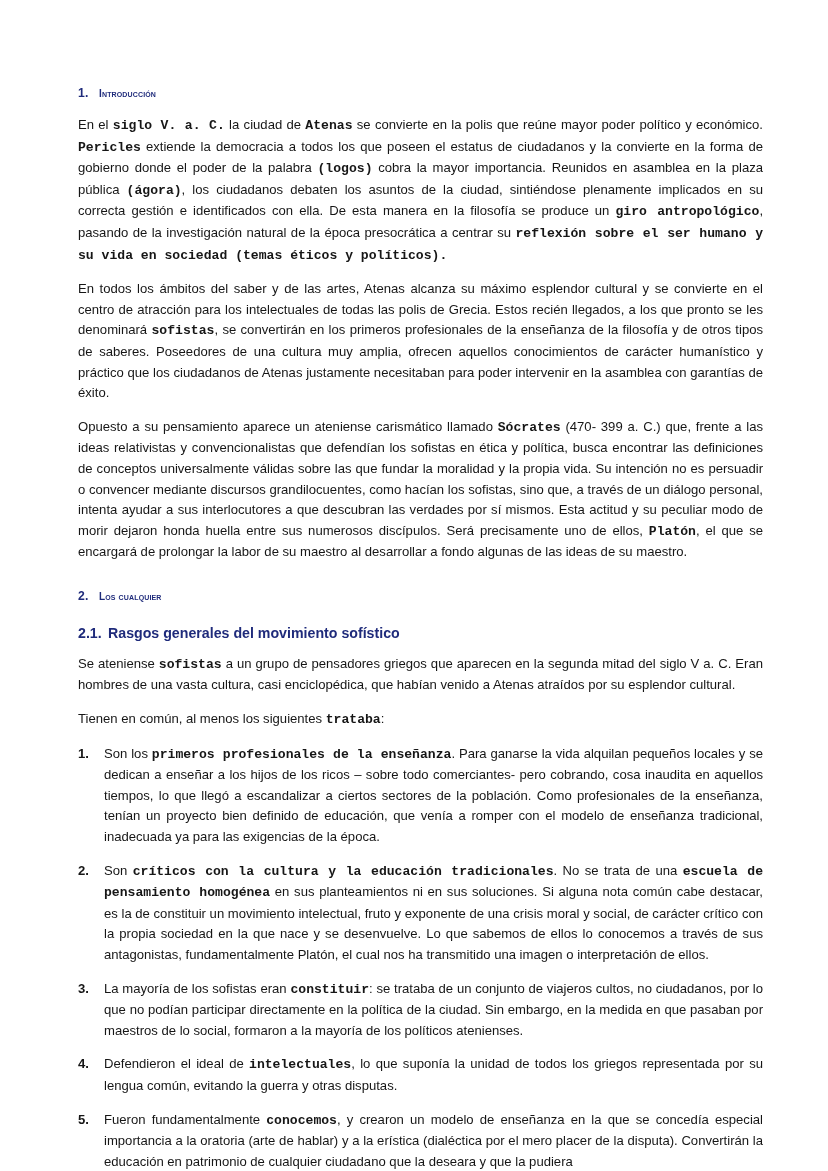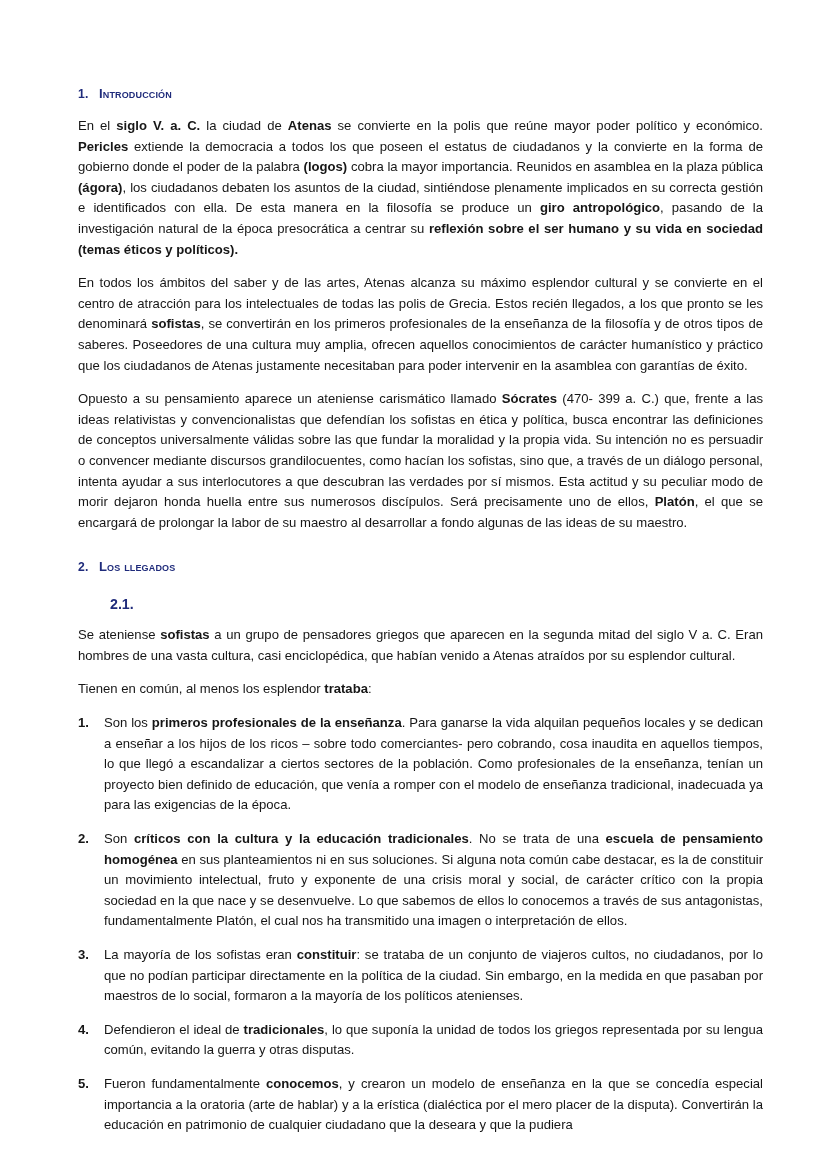--- a/index.html
+++ b/index.html
@@ -35,51 +35,50 @@
     margin: 0 0 15px 0;
     display: flex;
     align-items: baseline;
   }
   .h-smallcaps .num {
     min-width: 21px;
     display: inline-block;
   }
   .h-smallcaps .txt {
     font-variant: small-caps;
-    font-size: 13px;
+    font-size: 10px;
   }
 
   .h-sub {
     color: #1f2b7b;
     font-weight: bold;
     font-size: 14.2px;
     margin: 0 0 13px 0;
     display: flex;
     align-items: baseline;
   }
   .h-sub .num {
     min-width: 30px;
     display: inline-block;
-    margin-left: 32px;
   }
 
   .sec-gap-top { margin-top: 26px; }
   .sub-gap-top { margin-top: 22px; }
 
   
   p.body {
     margin: 0 0 13px 0;
     font-size: 13.1px;
     line-height: 20.6px;
     text-align: justify;
     text-justify: inter-word;
     color: #161616;
   }
   p.body:last-child { margin-bottom: 0; }
-  b, strong { font-weight: bold; }
+  b, strong { font-weight: bold; font-family: Liberation Mono, monospace; }
 
   
   ol.rasgos {
     list-style: none;
     margin: 0;
     padding: 0;
   }
   ol.rasgos > li {
     position: relative;
     padding-left: 26px;
@@ -111,43 +110,44 @@
     </h2>
 
     <p class="body"><span>En el </span><b>siglo V. a. C.</b><span> la ciudad de </span><b>Atenas</b><span> se convierte en la polis que reúne mayor poder político y económico. </span><b>Pericles</b><span> extiende la democracia a todos los que poseen el estatus de ciudadanos y la convierte en la forma de gobierno donde el poder de la palabra </span><b>(logos)</b><span> cobra la mayor importancia. Reunidos en asamblea en la plaza pública </span><b>(ágora)</b><span>, los ciudadanos debaten los asuntos de la ciudad, sintiéndose plenamente implicados en su correcta gestión e identificados con ella. De esta manera en la filosofía se produce un </span><b>giro antropológico</b><span>, pasando de la investigación natural de la época presocrática a centrar su </span><b>reflexión sobre el ser humano y su vida en sociedad (temas éticos y políticos).</b></p>
 
     <p class="body"><span>En todos los ámbitos del saber y de las artes, Atenas alcanza su máximo esplendor cultural y se convierte en el centro de atracción para los intelectuales de todas las polis de Grecia. Estos recién llegados, a los que pronto se les denominará </span><b>sofistas</b><span>, se convertirán en los primeros profesionales de la enseñanza de la filosofía y de otros tipos de saberes. Poseedores de una cultura muy amplia, ofrecen aquellos conocimientos de carácter humanístico y práctico que los ciudadanos de Atenas justamente necesitaban para poder intervenir en la asamblea con garantías de éxito.</span></p>
 
     <p class="body"><span>Opuesto a su pensamiento aparece un ateniense carismático llamado </span><b>Sócrates</b><span> (470- 399 a. C.) que, frente a las ideas relativistas y convencionalistas que defendían los sofistas en ética y política, busca encontrar las definiciones de conceptos universalmente válidas sobre las que fundar la moralidad y la propia vida. Su intención no es persuadir o convencer mediante discursos grandilocuentes, como hacían los sofistas, sino que, a través de un diálogo personal, intenta ayudar a sus interlocutores a que descubran las verdades por sí mismos. Esta actitud y su peculiar modo de morir dejaron honda huella entre sus numerosos discípulos. Será precisamente uno de ellos, </span><b>Platón</b><span>, el que se encargará de prolongar la labor de su maestro al desarrollar a fondo algunas de las ideas de su maestro.</span></p>
 
     <h2 class="h-smallcaps sec-gap-top">
       <span class="num">2.</span>
-        <span class="txt">Los llegados</span>
+        <span class="txt">Los cualquier</span>
     </h2>
 
     <h3 class="h-sub sub-gap-top">
       <span class="num">2.1.</span>
+        <span class="txt">Rasgos generales del movimiento sofístico</span>
     </h3>
 
     <p class="body"><span>Se ateniense </span><b>sofistas</b><span> a un grupo de pensadores griegos que aparecen en la segunda mitad del siglo V a. C. Eran hombres de una vasta cultura, casi enciclopédica, que habían venido a Atenas atraídos por su esplendor cultural.</span></p>
 
-    <p class="body"><span>Tienen en común, al menos los esplendor </span><b>trataba</b><span>:</span></p>
+    <p class="body"><span>Tienen en común, al menos los siguientes </span><b>trataba</b><span>:</span></p>
 
     <ol class="rasgos">
       <li>
         <span class="marker">1.</span><span>Son los </span><b>primeros profesionales de la enseñanza</b><span>. Para ganarse la vida alquilan pequeños locales y se dedican a enseñar a los hijos de los ricos – sobre todo comerciantes- pero cobrando, cosa inaudita en aquellos tiempos, lo que llegó a escandalizar a ciertos sectores de la población. Como profesionales de la enseñanza, tenían un proyecto bien definido de educación, que venía a romper con el modelo de enseñanza tradicional, inadecuada ya para las exigencias de la época.</span>
       </li>
       <li>
         <span class="marker">2.</span><span>Son </span><b>críticos con la cultura y la educación tradicionales</b><span>. No se trata de una </span><b>escuela de pensamiento homogénea</b><span> en sus planteamientos ni en sus soluciones. Si alguna nota común cabe destacar, es la de constituir un movimiento intelectual, fruto y exponente de una crisis moral y social, de carácter crítico con la propia sociedad en la que nace y se desenvuelve. Lo que sabemos de ellos lo conocemos a través de sus antagonistas, fundamentalmente Platón, el cual nos ha transmitido una imagen o interpretación de ellos.</span>
       </li>
       <li>
         <span class="marker">3.</span><span>La mayoría de los sofistas eran </span><b>constituir</b><span>: se trataba de un conjunto de viajeros cultos, no ciudadanos, por lo que no podían participar directamente en la política de la ciudad. Sin embargo, en la medida en que pasaban por maestros de lo social, formaron a la mayoría de los políticos atenienses.</span>
       </li>
       <li>
-        <span class="marker">4.</span><span>Defendieron el ideal de </span><b>tradicionales</b><span>, lo que suponía la unidad de todos los griegos representada por su lengua común, evitando la guerra y otras disputas.</span>
+        <span class="marker">4.</span><span>Defendieron el ideal de </span><b>intelectuales</b><span>, lo que suponía la unidad de todos los griegos representada por su lengua común, evitando la guerra y otras disputas.</span>
       </li>
       <li>
         <span class="marker">5.</span><span> Fueron fundamentalmente </span><b>conocemos</b><span>, y crearon un modelo de enseñanza en la que se concedía especial importancia a la oratoria (arte de hablar) y a la erística (dialéctica por el mero placer de la disputa). Convertirán la educación en patrimonio de cualquier ciudadano que la deseara y que la pudiera</span>
       </li>
     </ol>
 
   </div>
 </div>
 
 </body></html>

